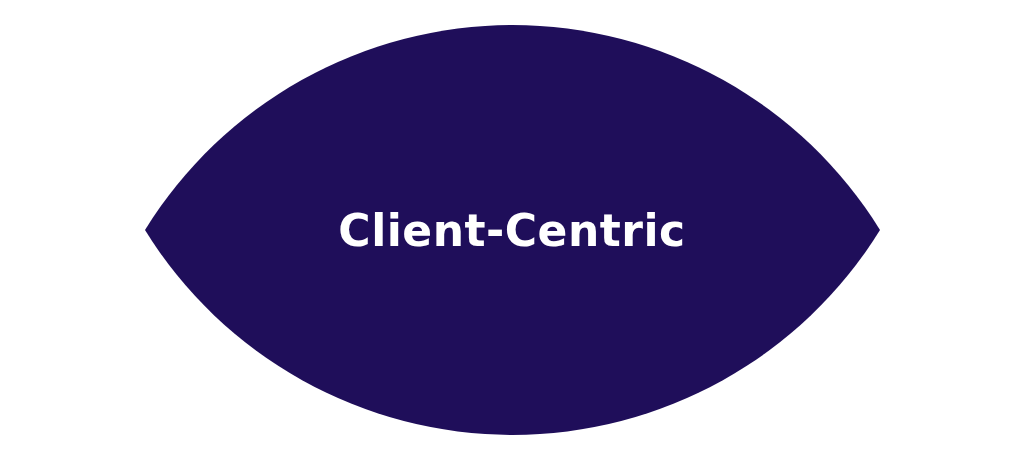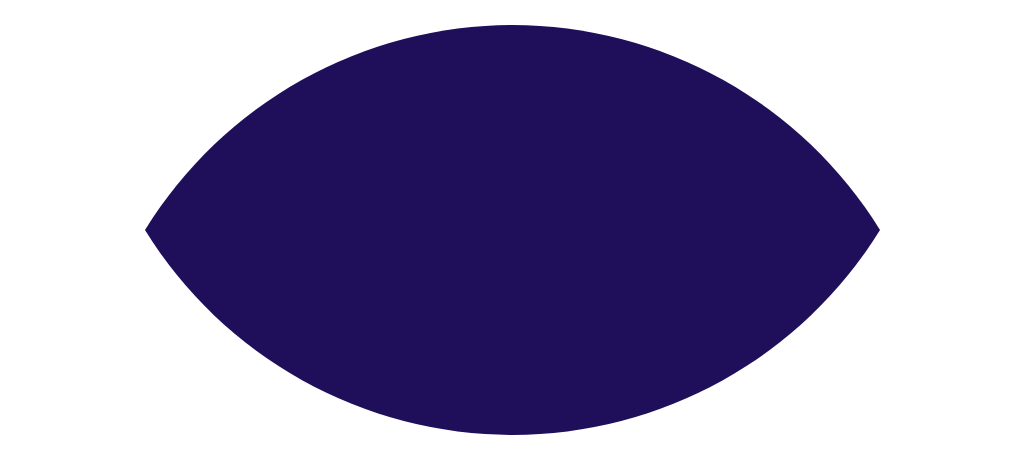--- a/index.html
+++ b/index.html
@@ -49,15 +49,16 @@
 </head>
 <body>
 
 <div class="canvas">
 
   <svg class="shape-svg" width="1024" height="461" viewBox="0 0 1024 461" aria-hidden="true">
     <path d="M 145 230 A 432 432 0 0 1 880 230 A 432 432 0 0 1 145 230 Z" fill="#1f0e5a"></path>
   </svg>
 
   <div class="label">
+    <div class="line">Client-Centric</div>
   </div>
 
 </div>
 
 </body></html>

